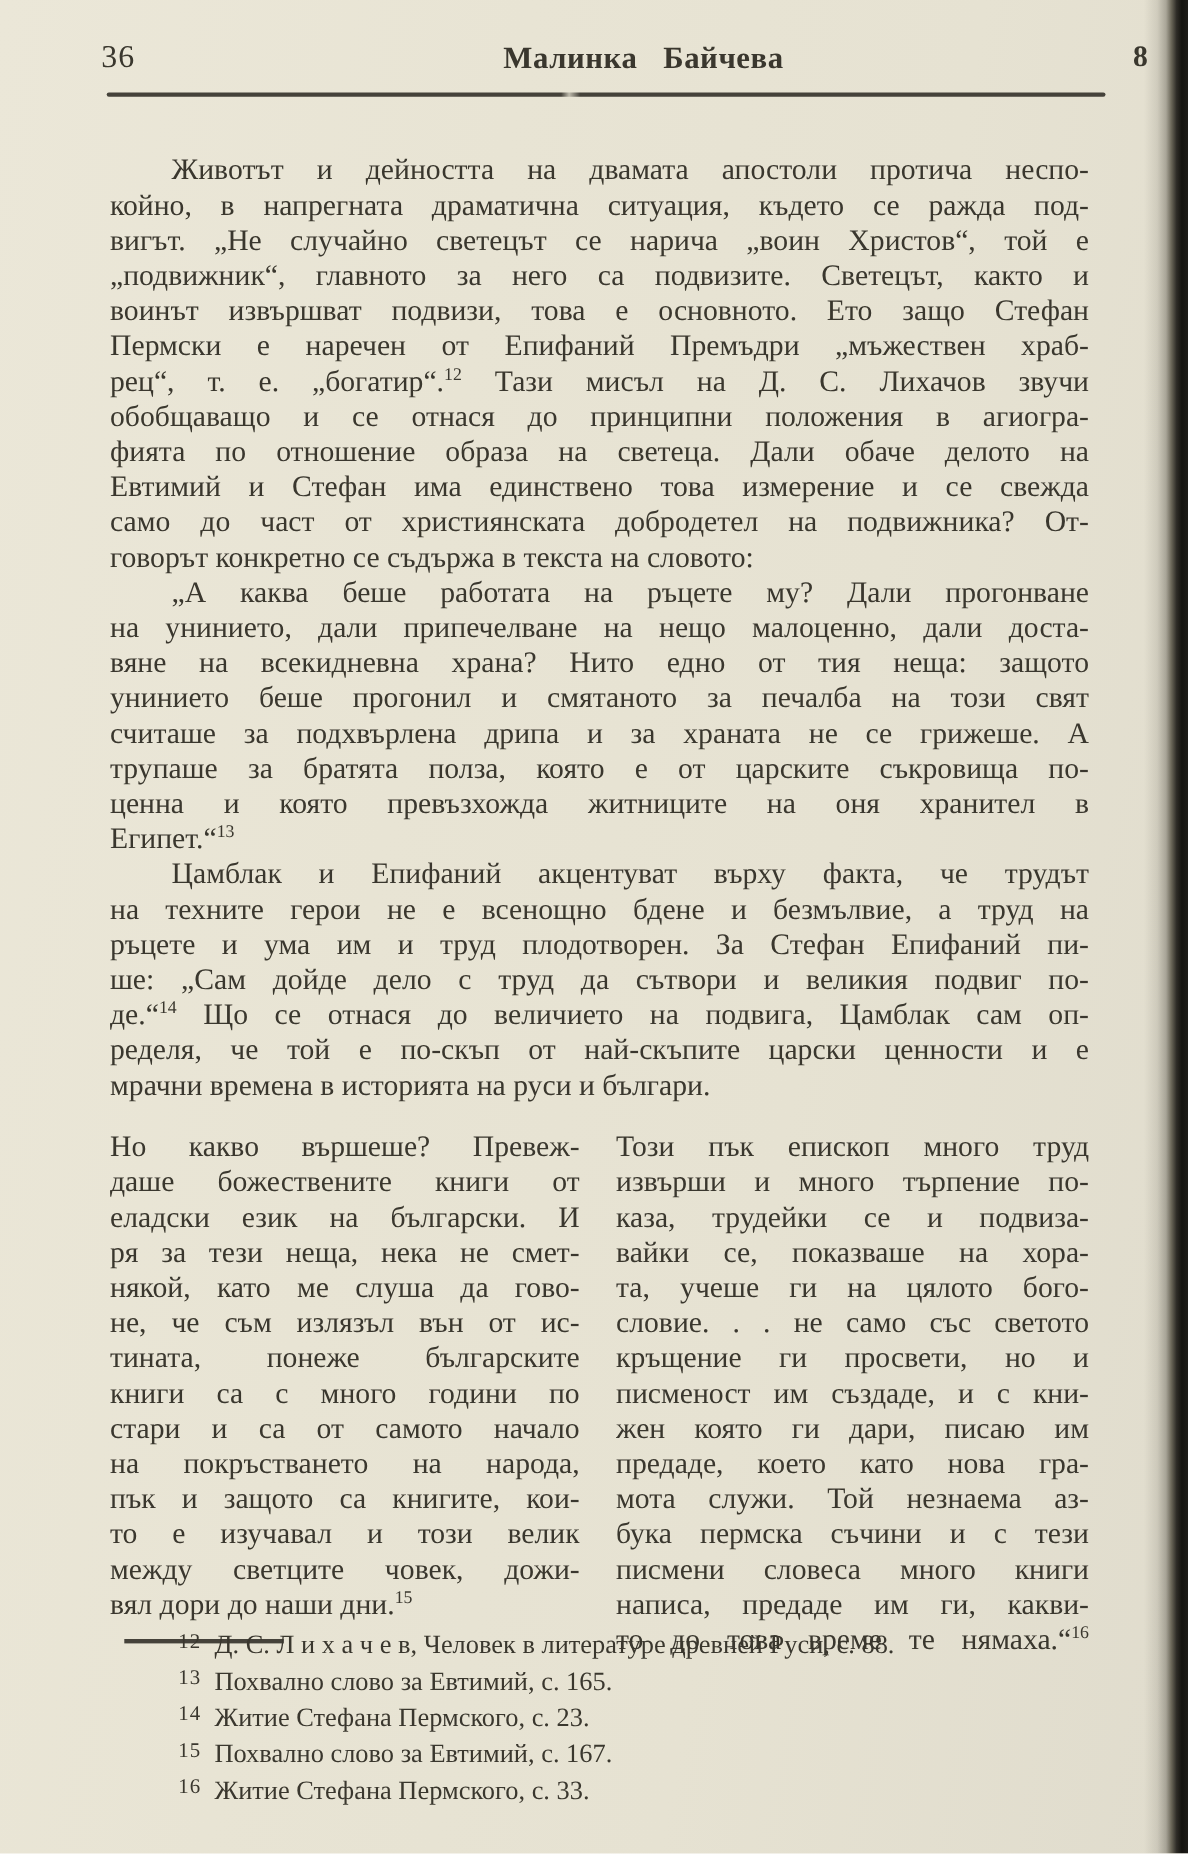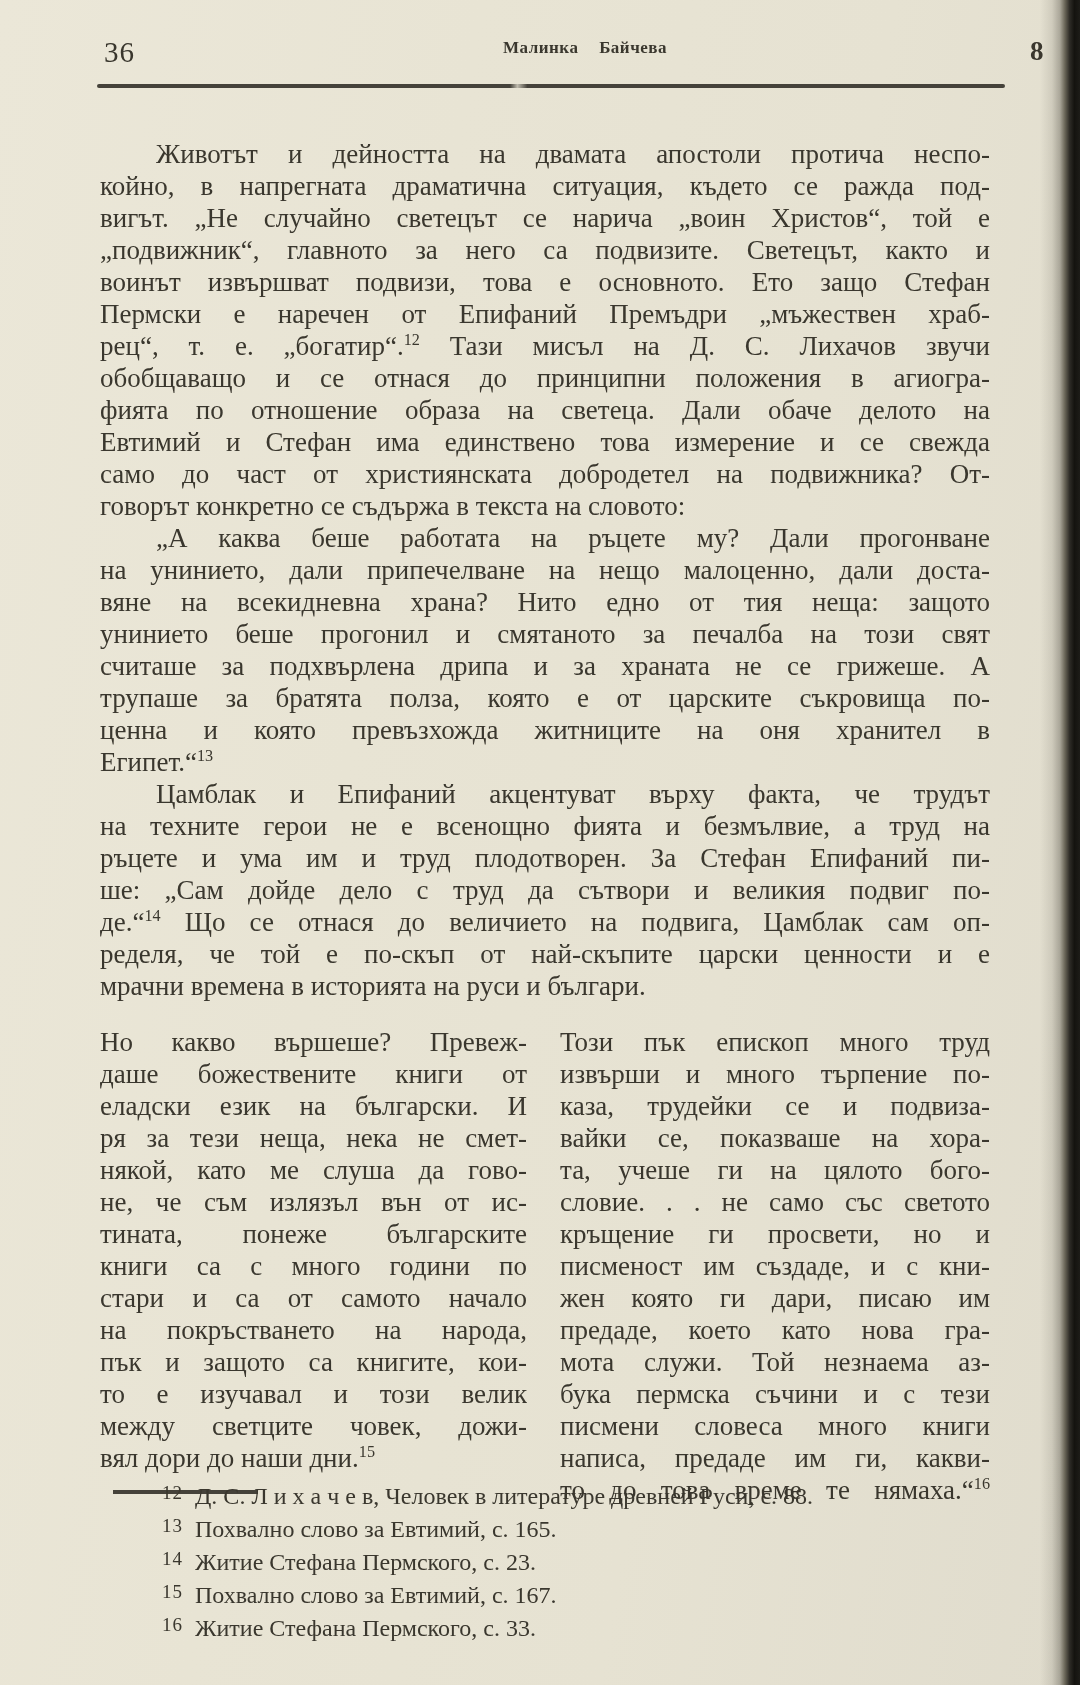--- a/index.html
+++ b/index.html
@@ -17,26 +17,26 @@
       rgba(60,57,48,0) 0%,
       rgba(60,57,48,0.12) 30%,
       rgba(60,57,48,0.35) 50%,
       #6b6759 62%,
       #2e2c27 74%,
       #14130f 86%,
       #1d1c18 100%);
     pointer-events:none;
   }
   .header-pagenum-left {
-    position:absolute; top:36px; left:104px;
+    position:absolute; top:36px; left:92px;
     font-size:29px; letter-spacing:1px;
   }
   .header-title {
     position:absolute; top:38px; left:585px; transform:translateX(-50%);
-    font-size:17px; font-weight:bold; word-spacing:16px; letter-spacing:0.5px;
+    font-size:28px; font-weight:bold; word-spacing:16px; letter-spacing:0.5px;
     white-space:nowrap;
   }
   .header-pagenum-right {
     position:absolute; top:36px; left:1030px;
     font-size:27px; font-weight:bold;
   }
   .header-rule {
     position:absolute; top:84px; left:97px; width:908px; height:4px;
     background: linear-gradient(to right, #45423a 0%, #45423a 45.5%, rgba(69,66,58,0.25) 46.3%, #45423a 47.4%, #45423a 100%);
     border-radius:2px;
@@ -107,21 +107,21 @@
         <div class="line">на унинието, дали припечелване на нещо малоценно, дали доста-</div>
         <div class="line">вяне на всекидневна храна? Нито едно от тия неща: защото</div>
         <div class="line">унинието беше прогонил и смятаното за печалба на този свят</div>
         <div class="line">считаше за подхвърлена дрипа и за храната не се грижеше. А</div>
         <div class="line">трупаше за братята полза, която е от царските съкровища по-</div>
         <div class="line">ценна и която превъзхожда житниците на оня хранител в</div>
         <div class="line last">Египет.“<sup>13</sup></div>
       </div>
     <div>
         <div class="line indent">Цамблак и Епифаний акцентуват върху факта, че трудът</div>
-        <div class="line">на техните герои не е всенощно фията и безмълвие, а труд на</div>
+        <div class="line">на техните герои не е всенощно бдене и безмълвие, а труд на</div>
         <div class="line">ръцете и ума им и труд плодотворен. За Стефан Епифаний пи-</div>
         <div class="line">ше: „Сам дойде дело с труд да сътвори и великия подвиг по-</div>
         <div class="line">де.“<sup>14</sup> Що се отнася до величието на подвига, Цамблак сам оп-</div>
         <div class="line">ределя, че той е по-скъп от най-скъпите царски ценности и е</div>
         <div class="line last">мрачни времена в историята на руси и българи.</div>
       </div>
   </div>
 
   <div class="columns">
     <div class="col-left">

